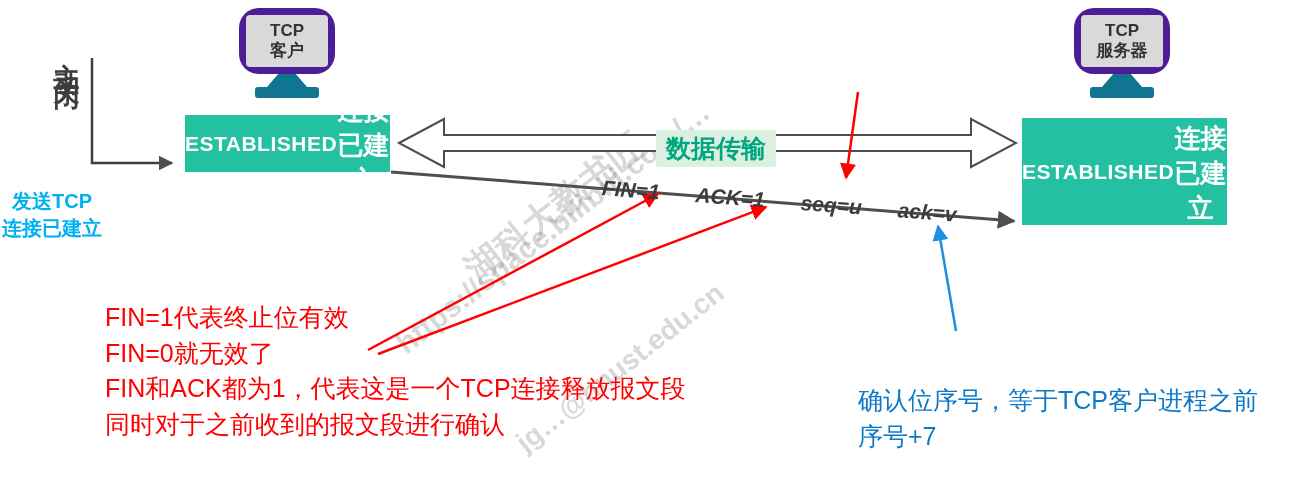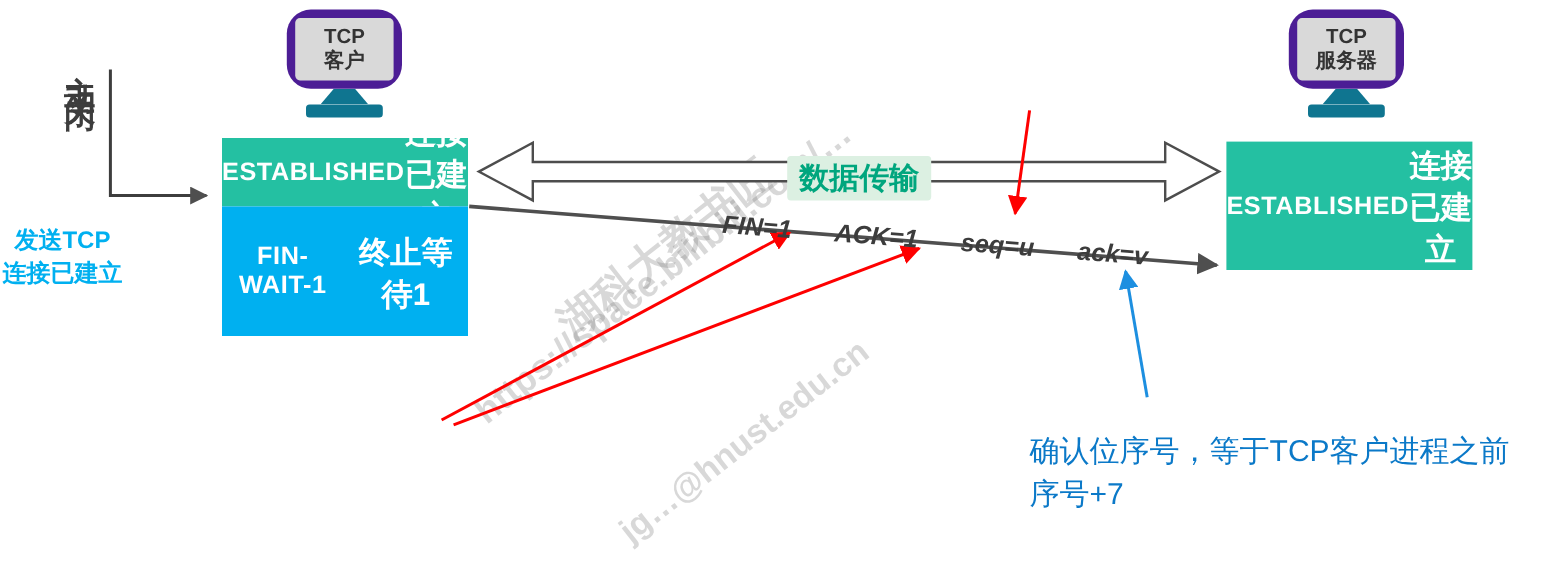--- a/index.html
+++ b/index.html
@@ -42,21 +42,21 @@
   
   .segment-label { position:absolute; left:602px; top:176px; display:flex; gap:36px;
                    font-size:21px; font-style:italic; font-weight:600; color:#3c3c3c;
                    transform:rotate(4.3deg); transform-origin:left center; z-index:4; white-space:nowrap; }
 
   
   .note { position:absolute; z-index:6; }
   .note div { white-space:nowrap; }
   .note-seq { left:348px; top:14px;  color:#fe0000; font-size:25px; line-height:1.28; }
   .note-fin { left:105px; top:300px; color:#fe0000; font-size:25px; line-height:1.42; }
-  .note-ack { left:858px; top:358px; color:#0b79c8; font-size:25px; line-height:1.45; }
+  .note-ack { left:858px; top:382px; color:#0b79c8; font-size:25px; line-height:1.45; }
 
   
   .wm { position:absolute; color:rgba(125,125,125,0.30); font-weight:bold; z-index:4;
         transform:rotate(-38deg); transform-origin:left center; pointer-events:none; white-space:nowrap; }
   .wm-1 { left:470px; top:250px; font-size:36px; }
   .wm-2 { left:400px; top:330px; font-size:30px; }
   .wm-3 { left:520px; top:430px; font-size:28px; }
 
   svg.overlay { position:absolute; left:0; top:0; z-index:4; }
 </style>
@@ -94,24 +94,20 @@
   <div class="active-close">主动关闭</div>
   <div class="send-release">
     <div>发送TCP</div>
     <div>连接已建立</div>
   </div>
 
   <div class="state-box green box-client-est">
     <div class="l1">ESTABLISHED</div>
     <div class="l2">连接已建立</div>
   </div>
-  <div class="state-box blue box-client-fw1">
-    <div class="l1">FIN-WAIT-1</div>
-    <div class="l2">终止等待1</div>
-  </div>
   <div class="state-box green box-server-est">
     <div class="l1">ESTABLISHED</div>
     <div class="l2">连接已建立</div>
   </div>
 
   <svg class="overlay" width="1302" height="489" viewBox="0 0 1302 489">
     <defs>
       <marker id="mDark" viewBox="0 0 10 10" refX="9" refY="5" markerWidth="6" markerHeight="6" orient="auto">
         <path d="M0,0 L10,5 L0,10 z" fill="#4f4f4f"></path>
       </marker>
@@ -139,19 +135,25 @@
   <div class="dt-badge">数据传输</div>
 
   <div class="segment-label">
     <span>FIN=1</span>
     <span>ACK=1</span>
     <span>seq=u</span>
     <span>ack=v</span>
   </div>
 
 
+  <div class="note note-fin">
+    <div>FIN=1代表终止位有效</div>
+    <div>FIN=0就无效了</div>
+    <div>FIN和ACK都为1，代表这是一个TCP连接释放报文段</div>
+    <div>同时对于之前收到的报文段进行确认</div>
+  </div>
 
   <div class="note note-ack">
     <div>确认位序号，等于TCP客户进程之前</div>
     <div>序号+7</div>
   </div>
 
 </div>
 
 </body></html>

